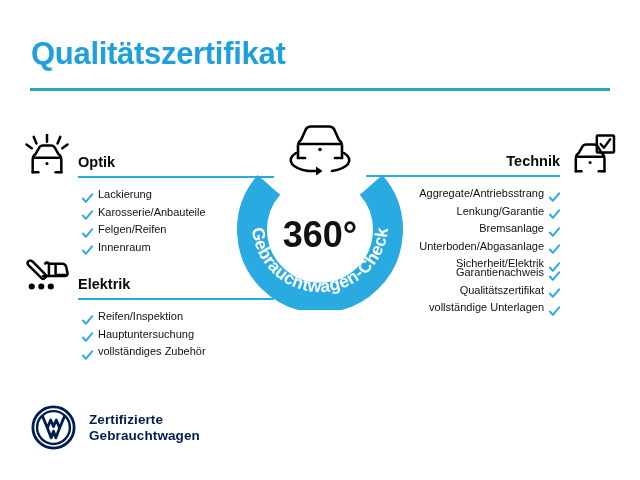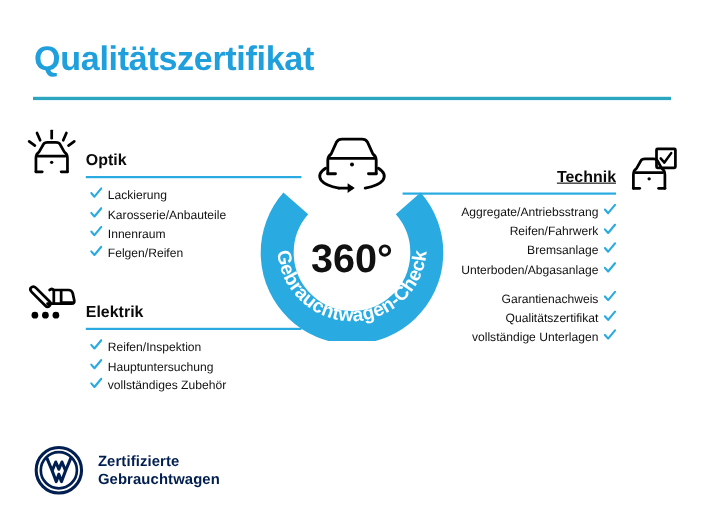--- a/index.html
+++ b/index.html
@@ -35,21 +35,21 @@
     top: 88px;
     width: 580px;
     height: 3px;
     background: #2BA6BE;
   }
 
   
   .section {
     position: absolute;
   }
-  .sec-optik    { left: 24px;  top: 118px; width: 230px; }
+  .sec-optik    { left: 24px;  top: 134px; width: 230px; }
   .sec-wartung  { left: 24px;  top: 256px; width: 230px; }
   .sec-technik  { left: 386px; top: 133px; width: 230px; }
   .sec-garantie { left: 386px; top: 256px; width: 230px; }
 
   .sec-head {
     position: relative;
     height: 44px;
   }
   .sec-icon {
     position: absolute;
@@ -62,21 +62,21 @@
 
   .sec-title {
     position: absolute;
     bottom: 8px;
     font-size: 14.5px;
     font-weight: bold;
     color: #0a0a0a;
     white-space: nowrap;
   }
   .left .sec-title  { left: 54px; }
-  .right .sec-title { right: 56px; text-decoration: underline; }
+  .right .sec-title { right: 56px; }
 
   .sec-underline {
     position: absolute;
     height: 2px;
     background: #29ABE2;
     bottom: 0;
   }
   .left .sec-underline  { left: 54px;  right: -20px; }
   .right .sec-underline { right: 56px; left: -20px; }
 
@@ -86,21 +86,21 @@
     margin: 0;
     padding: 0;
     margin-top: 8px;
   }
   .checklist li {
     font-size: 11px;
     color: #111111;
     line-height: 17.5px;
     white-space: nowrap;
     display: flex;
-    align-items: flex-start;
+    align-items: flex-end;
   }
   .left .checklist li  { justify-content: flex-start; padding-left: 58px; }
   .right .checklist li { justify-content: flex-end;   padding-right: 56px; }
 
   .check {
     display: inline-block;
     width: 11px;
     height: 11px;
     flex: 0 0 auto;
     color: #29ABE2;
@@ -191,29 +191,29 @@
             </svg>
         </span>
         <span>Karosserie/Anbauteile</span>
       </li>
       <li>
         <span class="check">
           <svg viewBox="0 0 12 12" width="11" height="11">
               <path d="M1 6 L4.2 9.6 L11 1.4" fill="none" stroke="#29ABE2" stroke-width="2.1" stroke-linecap="round" stroke-linejoin="round"></path>
             </svg>
         </span>
+        <span>Felgen/Reifen</span>
+      </li>
+      <li>
+        <span class="check">
+          <svg viewBox="0 0 12 12" width="11" height="11">
+              <path d="M1 6 L4.2 9.6 L11 1.4" fill="none" stroke="#29ABE2" stroke-width="2.1" stroke-linecap="round" stroke-linejoin="round"></path>
+            </svg>
+        </span>
         <span>Innenraum</span>
-      </li>
-      <li>
-        <span class="check">
-          <svg viewBox="0 0 12 12" width="11" height="11">
-              <path d="M1 6 L4.2 9.6 L11 1.4" fill="none" stroke="#29ABE2" stroke-width="2.1" stroke-linecap="round" stroke-linejoin="round"></path>
-            </svg>
-        </span>
-        <span>Felgen/Reifen</span>
       </li>
     </ul>
   </div>
 
   <div class="section left sec-wartung">
     <div class="sec-head">
       <div class="sec-icon">
         <svg viewBox="0 0 48 44" width="46" height="42" fill="none" stroke="#000" stroke-width="2.6" stroke-linecap="round" stroke-linejoin="round">
           <path d="M22 8 Q24 6 26 8 L40 8 Q43 8 44 11 L45.5 18 Q46 21 43 21 L20 21"></path>
           <path d="M26 8 L26 21"></path>
@@ -274,37 +274,45 @@
     <ul class="checklist">
       <li>
         <span>Aggregate/Antriebsstrang</span>
         <span class="check">
           <svg viewBox="0 0 12 12" width="11" height="11">
               <path d="M1 6 L4.2 9.6 L11 1.4" fill="none" stroke="#29ABE2" stroke-width="2.1" stroke-linecap="round" stroke-linejoin="round"></path>
             </svg>
         </span>
       </li>
       <li>
-        <span>Reifen/Fahrwerk</span>
+        <span>Lenkung/Garantie</span>
         <span class="check">
           <svg viewBox="0 0 12 12" width="11" height="11">
               <path d="M1 6 L4.2 9.6 L11 1.4" fill="none" stroke="#29ABE2" stroke-width="2.1" stroke-linecap="round" stroke-linejoin="round"></path>
             </svg>
         </span>
       </li>
       <li>
         <span>Bremsanlage</span>
         <span class="check">
           <svg viewBox="0 0 12 12" width="11" height="11">
               <path d="M1 6 L4.2 9.6 L11 1.4" fill="none" stroke="#29ABE2" stroke-width="2.1" stroke-linecap="round" stroke-linejoin="round"></path>
             </svg>
         </span>
       </li>
       <li>
         <span>Unterboden/Abgasanlage</span>
+        <span class="check">
+          <svg viewBox="0 0 12 12" width="11" height="11">
+              <path d="M1 6 L4.2 9.6 L11 1.4" fill="none" stroke="#29ABE2" stroke-width="2.1" stroke-linecap="round" stroke-linejoin="round"></path>
+            </svg>
+        </span>
+      </li>
+      <li>
+        <span>Sicherheit/Elektrik</span>
         <span class="check">
           <svg viewBox="0 0 12 12" width="11" height="11">
               <path d="M1 6 L4.2 9.6 L11 1.4" fill="none" stroke="#29ABE2" stroke-width="2.1" stroke-linecap="round" stroke-linejoin="round"></path>
             </svg>
         </span>
       </li>
     </ul>
   </div>
 
   <div class="section right sec-garantie">

